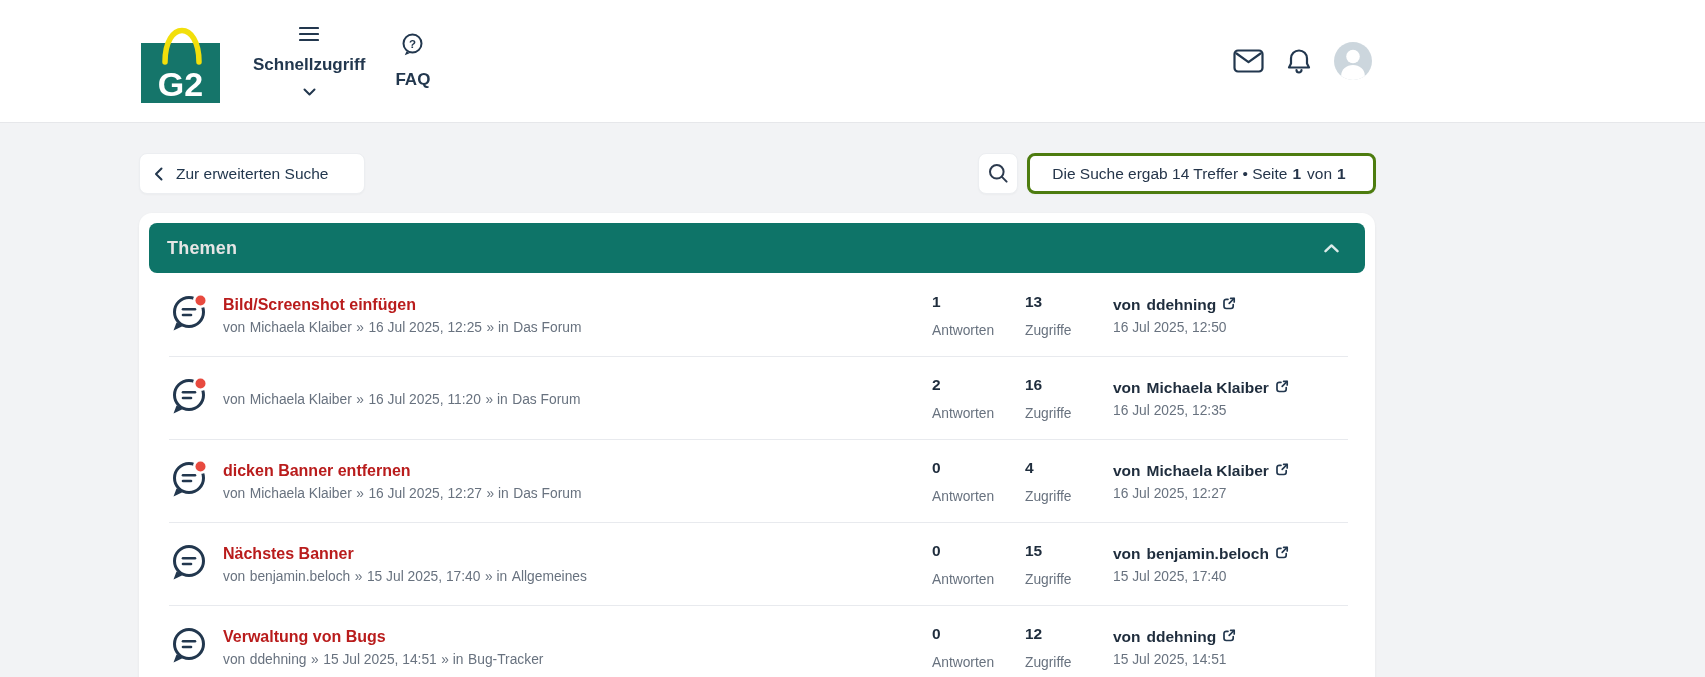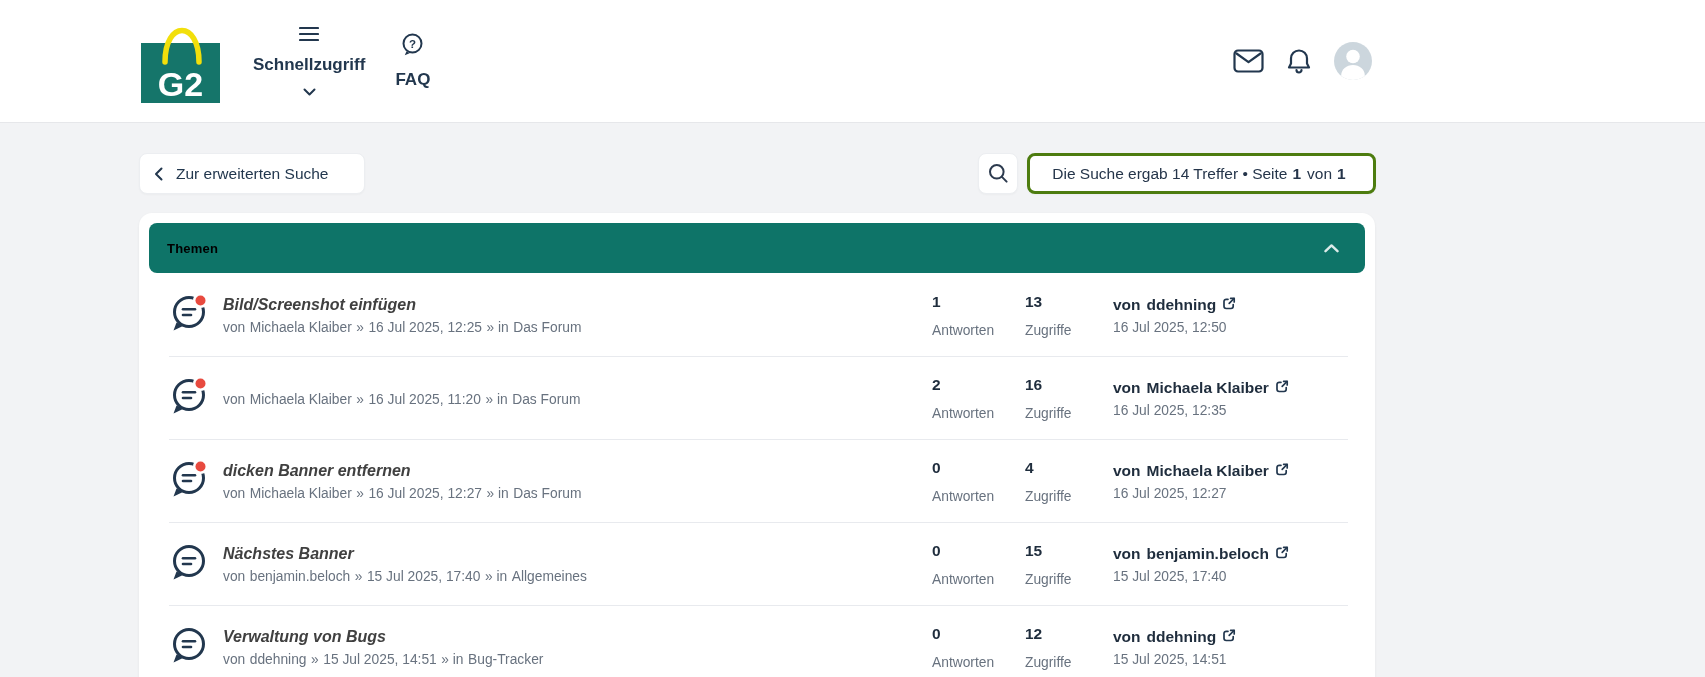--- a/index.html
+++ b/index.html
@@ -29,30 +29,30 @@
     border:3px solid #4d7c0f; border-radius:8px; display:flex; align-items:center; justify-content:center;
     font-size:15.5px; color:#25354a; box-shadow:0 1px 2px rgba(16,24,40,.03); white-space:nowrap; }
   .summary-box b { margin:0 5px; font-weight:700; }
   .summary-box .of { margin-left:1px; }
 
   
   .card { position:absolute; left:139px; top:213px; width:1236px; height:600px; background:#fff;
     border-radius:13px; box-shadow:0 1px 3px rgba(16,24,40,.06); }
   .panel-bar { position:absolute; left:10px; top:10px; width:1216px; height:50px; background:#0e7468;
     border-radius:8px; display:flex; align-items:center; justify-content:space-between; padding:0 26px 0 18px; }
-  .panel-title { color:#000000; font-size:13px; font-weight:700; letter-spacing:.2px;text-align:center; }
+  .panel-title { color:#e5e5e5; font-size:18px; font-weight:700; letter-spacing:.2px;text-align:center; }
   .panel-collapse { cursor:pointer; display:flex; align-items:center; }
   .rows { position:absolute; left:0; top:60px; width:1236px; }
 
   .row { position:relative; height:83px; }
   .row + .row::before { content:""; position:absolute; left:30px; right:27px; top:0; height:1px; background:#e8eaee; }
   .row-icon { position:absolute; left:29px; top:50%; transform:translateY(-50%); }
   .row-main { position:absolute; left:84px; top:50%; transform:translateY(-50%); width:700px; }
-  .row-title { display:inline-block; font-size:16px; font-weight:700; color:#404040; line-height:21px;
-    text-decoration:none; cursor:pointer;font-style:italic; }
+  .row-title { display:inline-block; font-size:16px; font-weight:700; color:#b91c1c; line-height:21px;
+    text-decoration:none; cursor:pointer; }
   .row-meta { margin-top:3px; font-size:13.8px; color:#68727f; line-height:19px; display:flex; gap:4.5px; white-space:nowrap; }
   .row-meta a { color:#68727f; text-decoration:none; cursor:pointer; }
   .stat { position:absolute; top:50%; transform:translateY(-50%); }
   .stat-replies { left:793px; }
   .stat-views { left:886px; }
   .st-num { font-size:15.5px; font-weight:600; color:#1f2d3d; line-height:21px; }
   .st-lbl { margin-top:9px; font-size:13.8px; color:#68727f; line-height:19px; }
   .lastpost { position:absolute; left:974px; top:50%; transform:translateY(-50%); }
   .lp-top { display:flex; align-items:center; gap:6px; font-size:15.5px; font-weight:600; color:#1f2d3d;
     line-height:21px; white-space:nowrap; }

